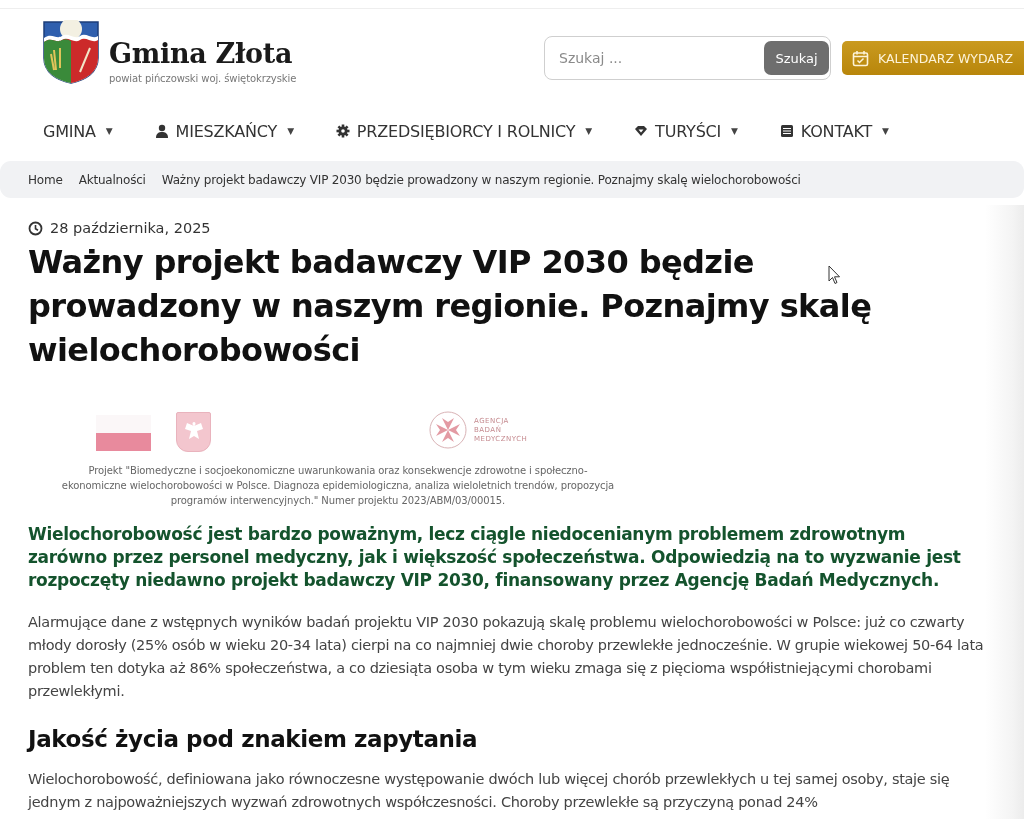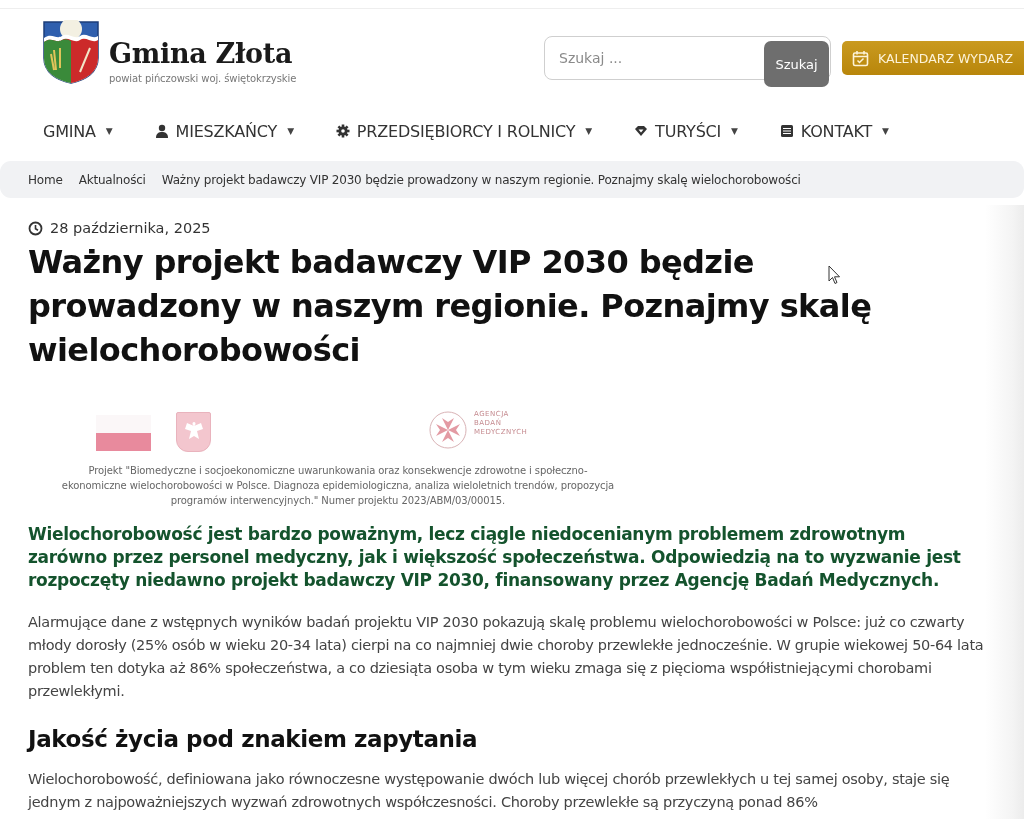--- a/index.html
+++ b/index.html
@@ -11,21 +11,21 @@
   
   .logo { position: absolute; left: 42px; top: 20px; display: flex; align-items: flex-end; }
   .crest { width: 58px; height: 64px; }
   .brand { margin-left: 9px; margin-top: 4px; }
   .brand-title { font-family: "DejaVu Serif", serif; font-weight: bold; font-size: 27px; color: #1a1a1a; letter-spacing: -0.3px; line-height: 34px; }
   .brand-sub { font-size: 10px; color: #777; margin-top: 2px; letter-spacing: -0.1px; }
 
   .search { position: absolute; left: 544px; top: 36px; width: 287px; height: 44px; border: 1px solid #cfcfcf; border-radius: 8px; background: #fff; }
   .search input { position: absolute; left: 14px; top: 10px; width: 190px; height: 22px; border: none; outline: none; font-family: "DejaVu Sans", sans-serif; font-size: 14px; color: #333; background: transparent; }
   .search input::placeholder { color: #8a8a8a; }
-  .search-btn { position: absolute; left: 219px; top: 4px; width: 65px; height: 46px; background: #6e6e6e; color: #fff; border: none; border-radius: 7px; font-family: "DejaVu Sans", sans-serif; font-size: 13px; }
+  .search-btn { position: absolute; left: 219px; top: 4px; width: 65px; height: 34px; background: #6e6e6e; color: #fff; border: none; border-radius: 7px; font-family: "DejaVu Sans", sans-serif; font-size: 13px; }
 
   .cal-btn { position: absolute; left: 842px; top: 41px; width: 200px; height: 34px; border-radius: 5px; background: linear-gradient(180deg, #c99a1f 0%, #b8860b 100%); color: #fdf3d8; display: flex; align-items: center; padding-left: 10px; font-size: 12.5px; white-space: nowrap; overflow: hidden; }
   .cal-btn svg { margin-right: 9px; flex: none; }
 
   
   .nav { position: absolute; left: 43px; top: 116px; display: flex; align-items: center; height: 30px; }
   .nav-item { display: flex; align-items: center; font-size: 16px; color: #333; margin-right: 42px; white-space: nowrap; letter-spacing: -0.2px; }
   .nav-item .ico { margin-right: 7px; display: inline-flex; }
   .nav-item .caret { margin-left: 10px; font-size: 9px; color: #444; }
 
@@ -39,21 +39,21 @@
   
   .date { position: absolute; left: 28px; top: 220px; display: flex; align-items: center; font-size: 14.5px; color: #333; }
   .date svg { margin-right: 7px; }
   .title { position: absolute; left: 28px; top: 240px; width: 930px; font-weight: bold; font-size: 32px; line-height: 44px; color: #111; letter-spacing: -0.6px; }
 
   .logos-img { position: absolute; left: 58px; top: 405px; width: 560px; height: 105px; }
   .flag { position: absolute; left: 38px; top: 10px; width: 55px; height: 36px; }
   .flag .w { height: 18px; background: #fbf7f8; }
   .flag .r { height: 18px; background: #e88a9d; }
   .eagle { position: absolute; left: 118px; top: 7px; width: 35px; height: 40px; border: 1px solid #e9b3bd; background: #f3c6ce; border-radius: 2px 2px 12px 12px; display: flex; align-items: center; justify-content: center; }
-  .abm { position: absolute; left: 370px; top: 5px; display: flex; }
+  .abm { position: absolute; left: 370px; top: 5px; display: flex; align-items: center; }
   .abm-text { margin-left: 6px; font-size: 7px; color: #c58a8f; line-height: 9px; letter-spacing: 0.5px; }
   .caption { position: absolute; left: 0; top: 58px; width: 560px; text-align: center; font-size: 10px; line-height: 15px; color: #666; letter-spacing: -0.1px; }
 
   .lead { position: absolute; left: 28px; top: 523px; width: 940px; font-weight: bold; font-size: 17px; line-height: 23px; color: #14532d; letter-spacing: -0.3px; }
   .para { position: absolute; left: 28px; width: 960px; font-size: 14.5px; line-height: 23px; color: #444; letter-spacing: -0.3px; }
   .p1 { top: 611px; }
   .h2 { position: absolute; left: 28px; top: 726px; font-weight: bold; font-size: 23px; color: #111; letter-spacing: -0.4px; }
   .p2 { top: 768px; }
 
   .cursor { position: absolute; left: 828px; top: 265px; }
@@ -188,17 +188,17 @@
       <div>BADAŃ</div>
       <div>MEDYCZNYCH</div>
     </div>
   </div>
   <div class="caption">Projekt "Biomedyczne i socjoekonomiczne uwarunkowania oraz konsekwencje zdrowotne i społeczno-ekonomiczne wielochorobowości w Polsce. Diagnoza epidemiologiczna, analiza wieloletnich trendów, propozycja programów interwencyjnych." Numer projektu 2023/ABM/03/00015.</div>
 </div>
 
 <p class="lead">Wielochorobowość jest bardzo poważnym, lecz ciągle niedocenianym problemem zdrowotnym zarówno przez personel medyczny, jak i większość społeczeństwa. Odpowiedzią na to wyzwanie jest rozpoczęty niedawno projekt badawczy VIP 2030, finansowany przez Agencję Badań Medycznych.</p>
 <p class="para p1">Alarmujące dane z wstępnych wyników badań projektu VIP 2030 pokazują skalę problemu wielochorobowości w Polsce: już co czwarty młody dorosły (25% osób w wieku 20-34 lata) cierpi na co najmniej dwie choroby przewlekłe jednocześnie. W grupie wiekowej 50-64 lata problem ten dotyka aż 86% społeczeństwa, a co dziesiąta osoba w tym wieku zmaga się z pięcioma współistniejącymi chorobami przewlekłymi.</p>
 <h2 class="h2">Jakość życia pod znakiem zapytania</h2>
-<p class="para p2">Wielochorobowość, definiowana jako równoczesne występowanie dwóch lub więcej chorób przewlekłych u tej samej osoby, staje się jednym z najpoważniejszych wyzwań zdrowotnych współczesności. Choroby przewlekłe są przyczyną ponad 86%</p>
+<p class="para p2">Wielochorobowość, definiowana jako równoczesne występowanie dwóch lub więcej chorób przewlekłych u tej samej osoby, staje się jednym z najpoważniejszych wyzwań zdrowotnych współczesności. Choroby przewlekłe są przyczyną ponad 24%</p>
 
 <svg class="cursor" width="13" height="20" viewBox="0 0 13 20">
   <path d="M1 1 L1 16 L4.5 12.5 L7 18.5 L9 17.5 L6.5 11.8 L11.5 11.8 Z" fill="#fff" stroke="#333" stroke-width="1"></path>
 </svg>
 
 </body></html>

